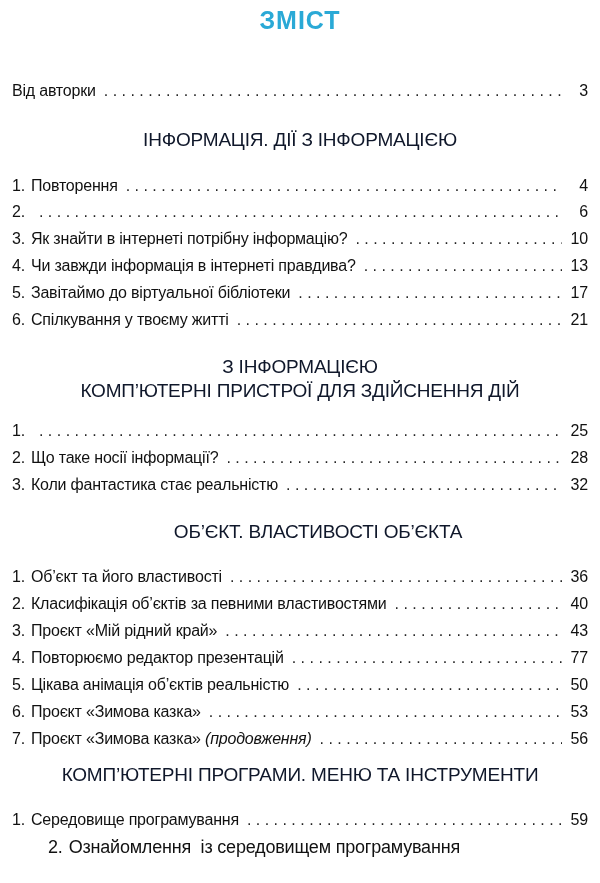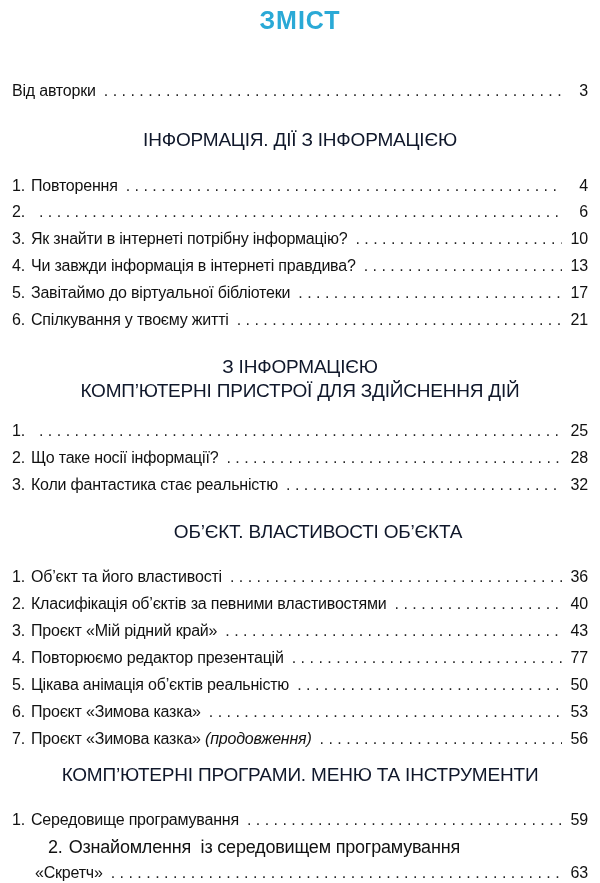--- a/index.html
+++ b/index.html
@@ -218,19 +218,14 @@
 
   <div class="entry" style="top:809px;">
     <span class="num">1.</span>
     <span class="label">Середовище програмування</span>
     <span class="dots"></span>
     <span class="page-num">59</span>
   </div>
   <div class="entry-cont" style="top:836px;">
     <span style="margin-right:6px;">2.</span><span style="white-space:pre;">Ознайомлення  із середовищем програмування</span>
   </div>
-  <div class="entry" style="top:862px; left:35px;">
-    <span class="label">«Скретч»</span>
-    <span class="dots"></span>
-    <span class="page-num">63</span>
-  </div>
 
 </div>
 
 </body></html>

